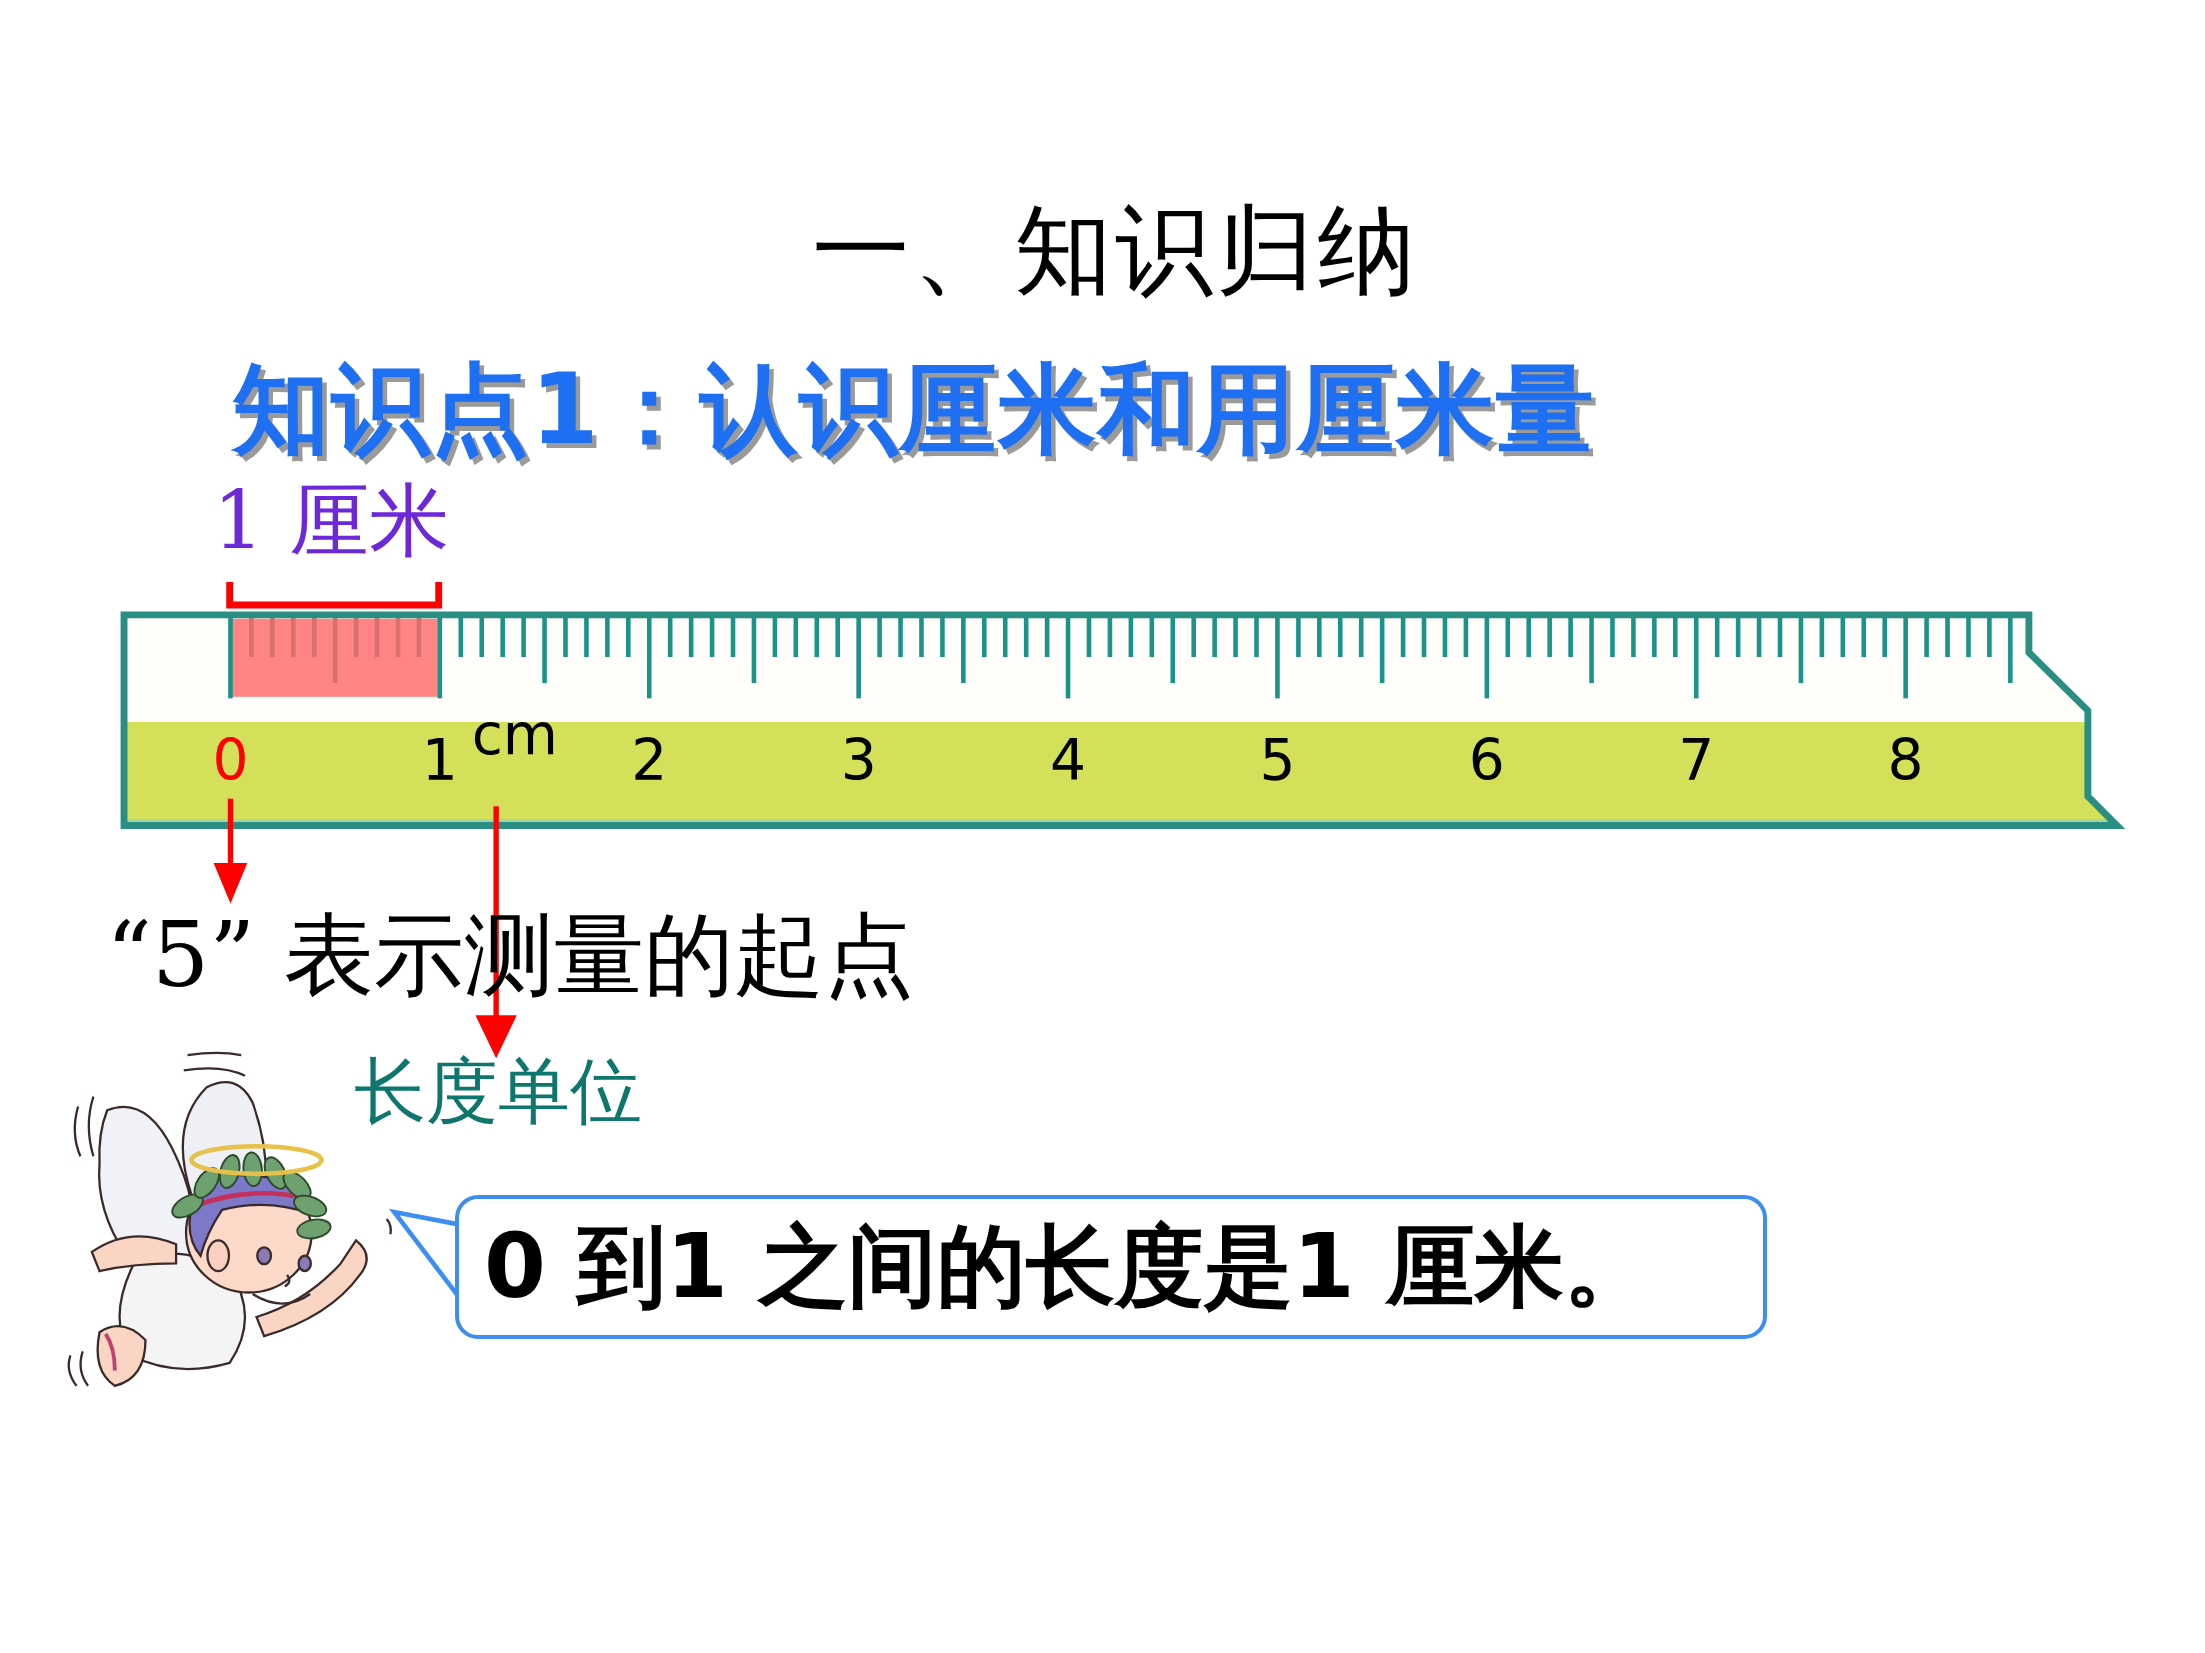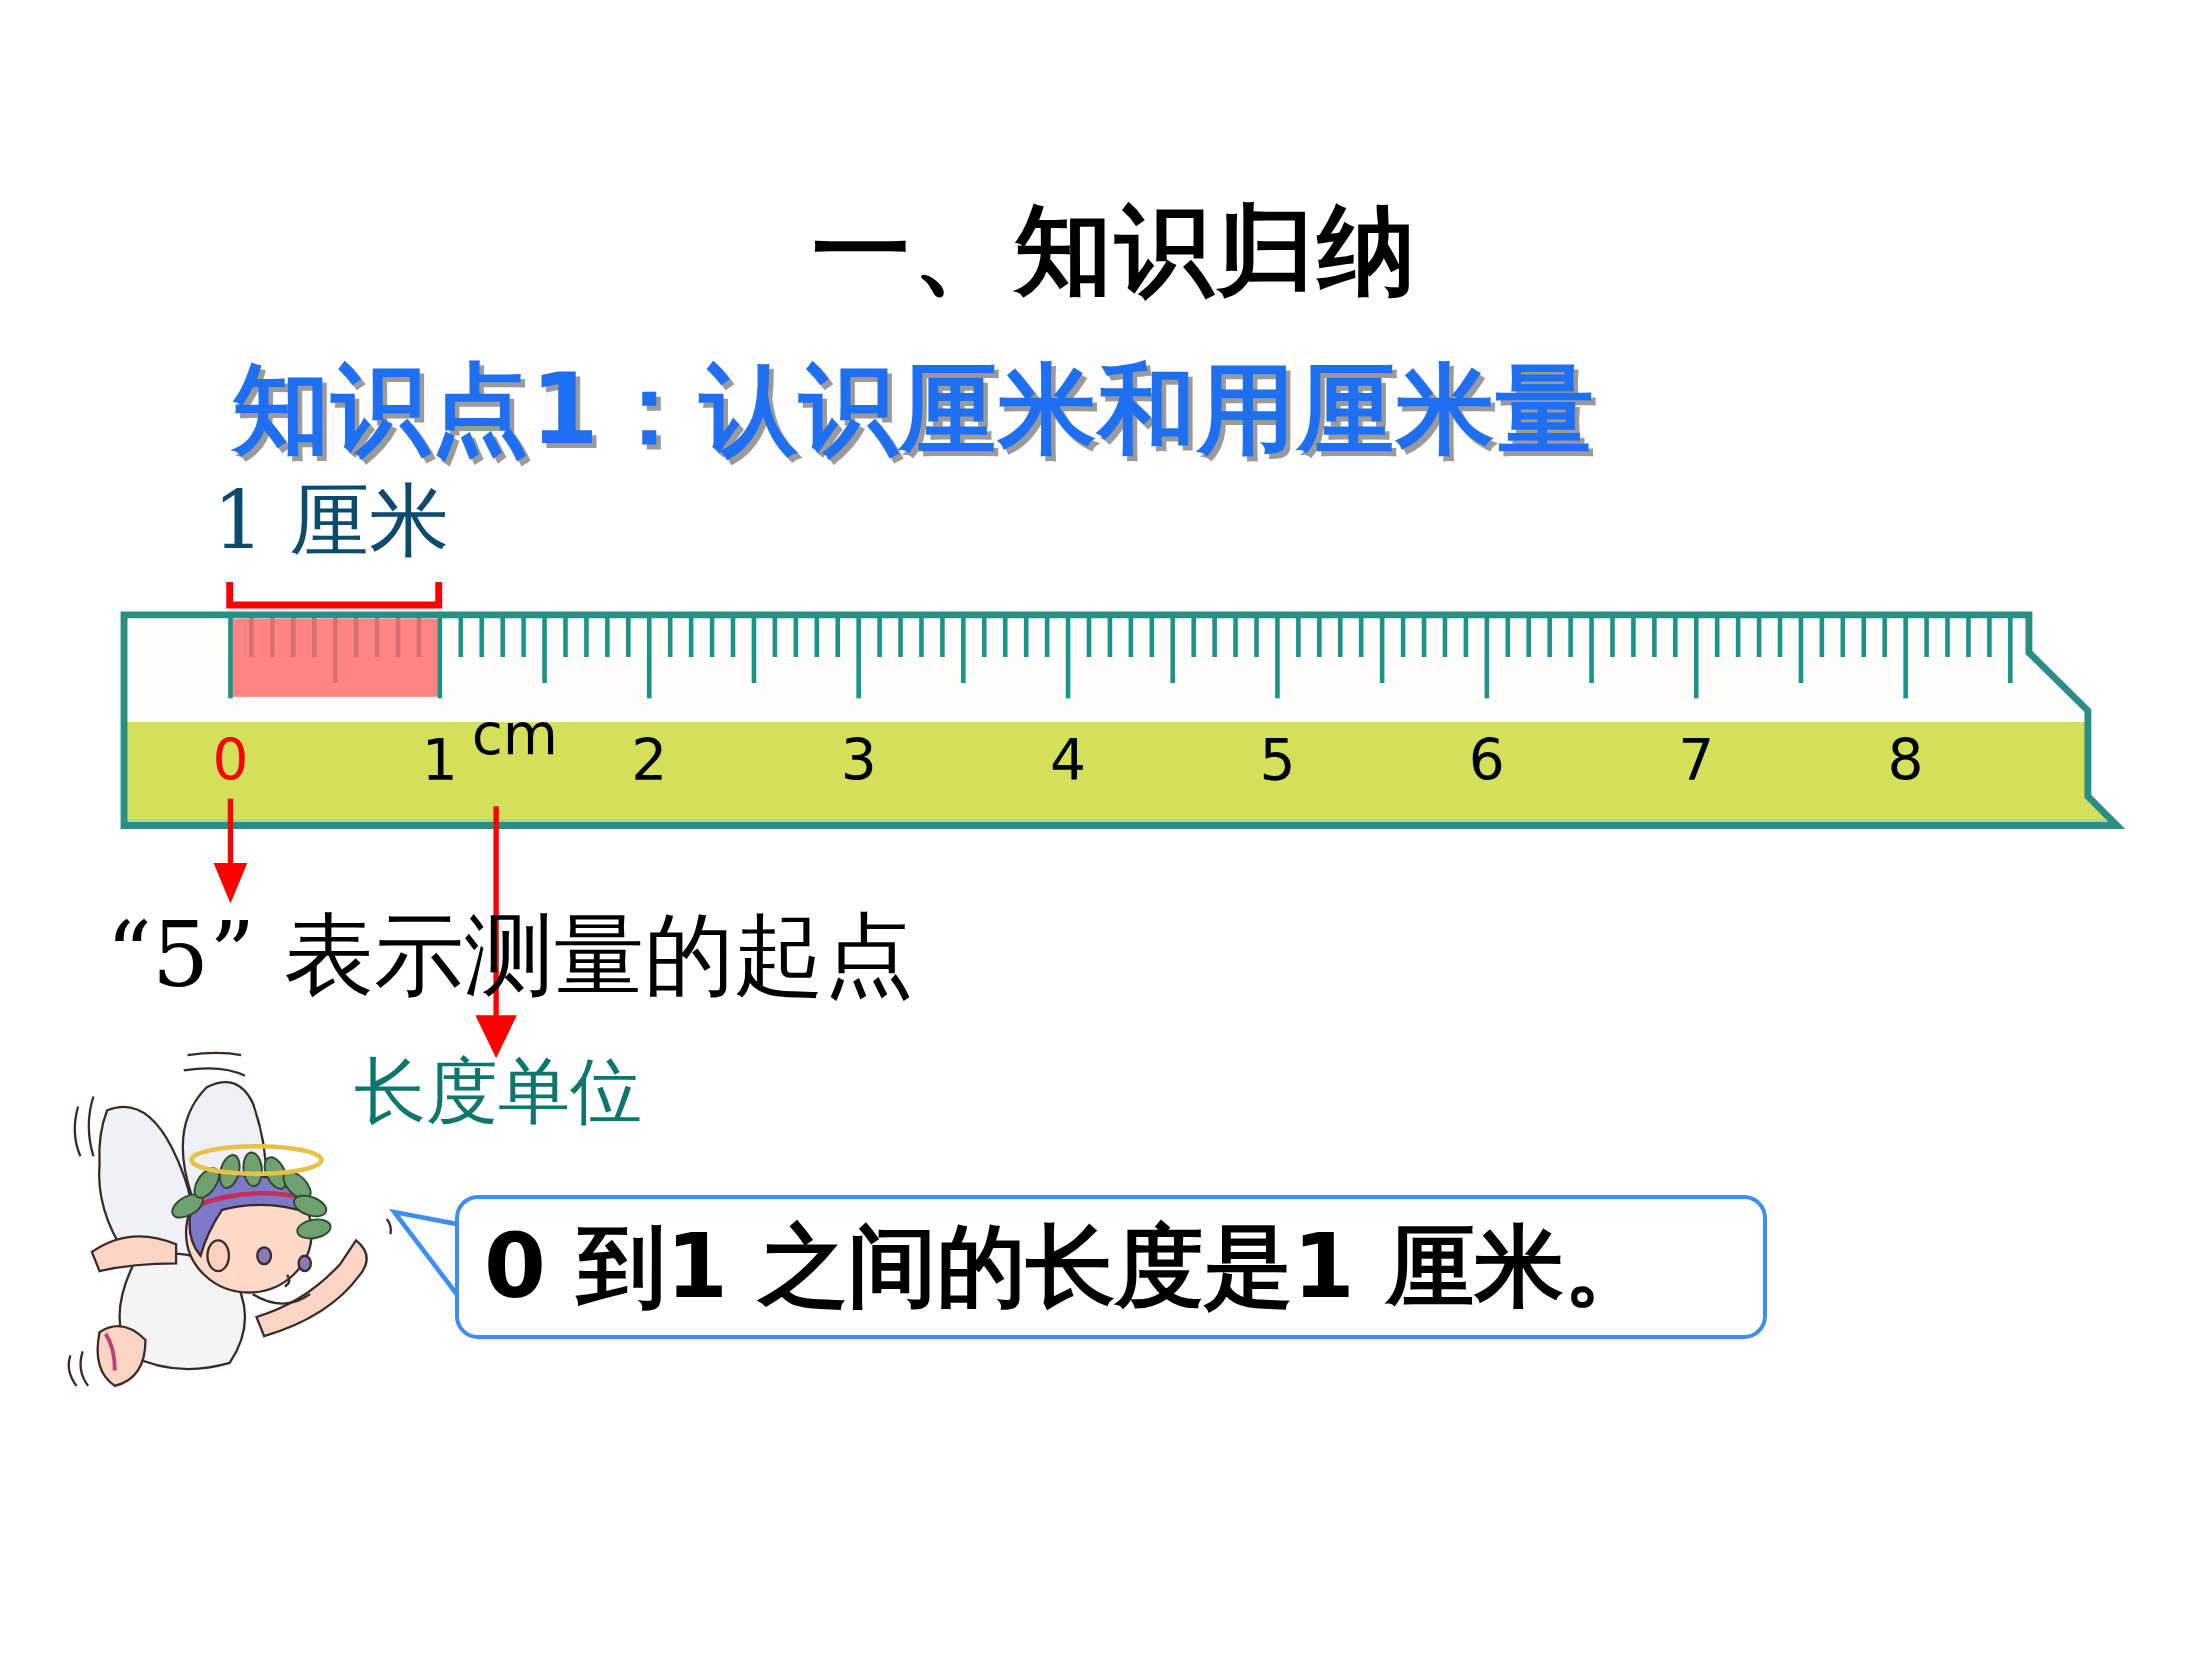--- a/index.html
+++ b/index.html
@@ -3,31 +3,31 @@
 <meta charset="utf-8">
 <style>
   html, body { margin: 0; padding: 0; }
   body {
     width: 2205px; height: 1654px; background: #ffffff;
     position: relative; overflow: hidden;
     font-family: "DejaVu Sans", "Liberation Sans", sans-serif;
   }
   .abs { position: absolute; }
   .title {
-    left: 812px; top: 201px; font-size: 98px; font-weight: bold; color: #000;
+    left: 812px; top: 201px; font-size: 98px; font-weight: normal; color: #000;
     letter-spacing: 3.1px; white-space: nowrap; line-height: 1;
   }
   .subtitle {
     left: 232px; top: 360px; font-size: 98px; font-weight: bold; color: #1f6ff2;
     white-space: nowrap; line-height: 1;
     text-shadow: 4.6px 5.4px 0 #9a9a9a;
     letter-spacing: 1.5px;
   }
   .cm-label {
-    left: 213px; top: 481px; font-size: 80px; color: #0c4a6e; white-space: nowrap;
+    left: 213px; top: 481px; font-size: 80px; color: #6d28d9; white-space: nowrap;
     font-family: "DejaVu Serif", "Liberation Serif", serif; line-height: 1;
   }
   .ruler-svg { left: 0; top: 0; }
   .zero-caption {
     left: 106px; top: 910px; font-size: 90px; color: #000; white-space: nowrap; line-height: 1;
     font-family: "DejaVu Serif", "Liberation Serif", serif;
   }
   .unit-caption {
     left: 354px; top: 1055px; font-size: 72px; color: #0f766e; white-space: nowrap; line-height: 1;
     font-family: "DejaVu Serif", "Liberation Serif", serif;

